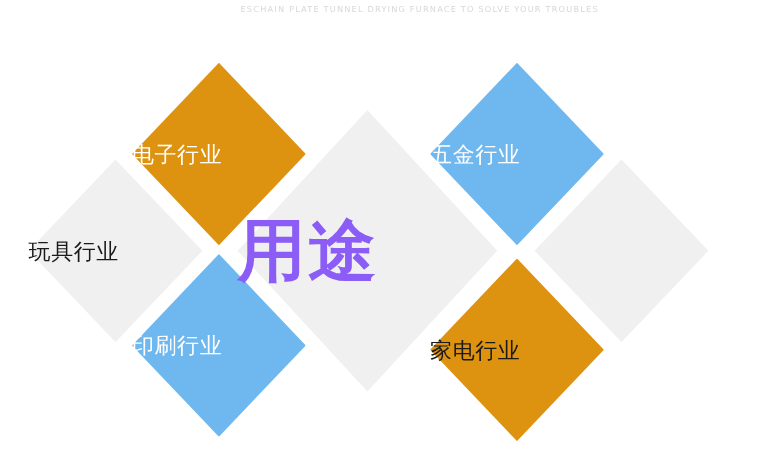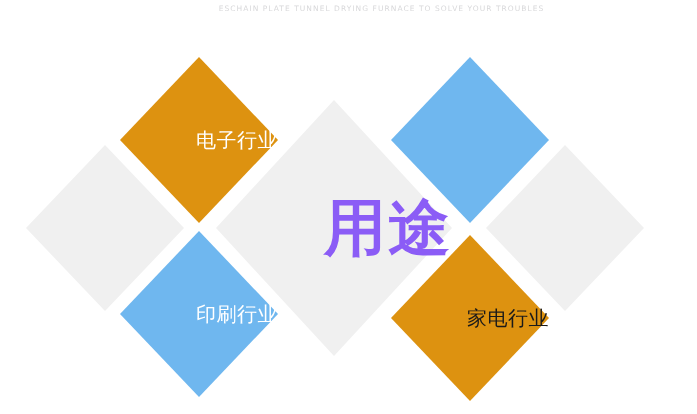--- a/index.html
+++ b/index.html
@@ -48,21 +48,21 @@
     left: 0;
     top: 0;
     width: 697px;
     height: 414px;
   }
 
   .diamond {
     position: absolute;
     display: flex;
     align-items: center;
-    justify-content: flex-end;
+    justify-content: flex-start;
     box-sizing: border-box;
   }
   .diamond .shape {
     position: absolute;
     left: 0;
     top: 0;
     width: 100%;
     height: 100%;
     clip-path: polygon(50% 0%, 100% 50%, 50% 100%, 0% 50%);
   }
@@ -119,33 +119,35 @@
 <div id="stage" style="background: rgb(255, 255, 255);">
 
   <div id="header-band">
     <div id="header-tagline" style="color: rgb(216, 216, 218);">ESCHAIN PLATE TUNNEL DRYING FURNACE TO SOLVE YOUR TROUBLES</div>
   </div>
 
   <div id="diamond-field">
 
     <div class="diamond sat" id="diamond-toys">
       <span class="shape" style="background: rgb(240, 240, 240);"></span>
+      <span class="dlabel" style="color: rgb(26, 26, 26);">玩具行业</span>
     </div>
 
     <div class="diamond sat" id="diamond-appliance">
       <span class="shape" style="background: rgb(240, 240, 240);"></span>
     </div>
 
     <div class="diamond sat" id="diamond-electronics">
       <span class="shape" style="background: rgb(221, 146, 16);"></span>
       <span class="dlabel" style="color: rgb(255, 255, 255);">电子行业</span>
     </div>
 
     <div class="diamond sat" id="diamond-hardware">
       <span class="shape" style="background: rgb(111, 183, 239);"></span>
+      <span class="dlabel" style="color: rgb(255, 255, 255);">五金行业</span>
     </div>
 
     <div class="diamond sat" id="diamond-printing">
       <span class="shape" style="background: rgb(111, 183, 239);"></span>
       <span class="dlabel" style="color: rgb(255, 255, 255);">印刷行业</span>
     </div>
 
     <div class="diamond sat" id="diamond-plastic">
       <span class="shape" style="background: rgb(221, 146, 16);"></span>
       <span class="dlabel" style="color: rgb(26, 26, 26);">家电行业</span>

